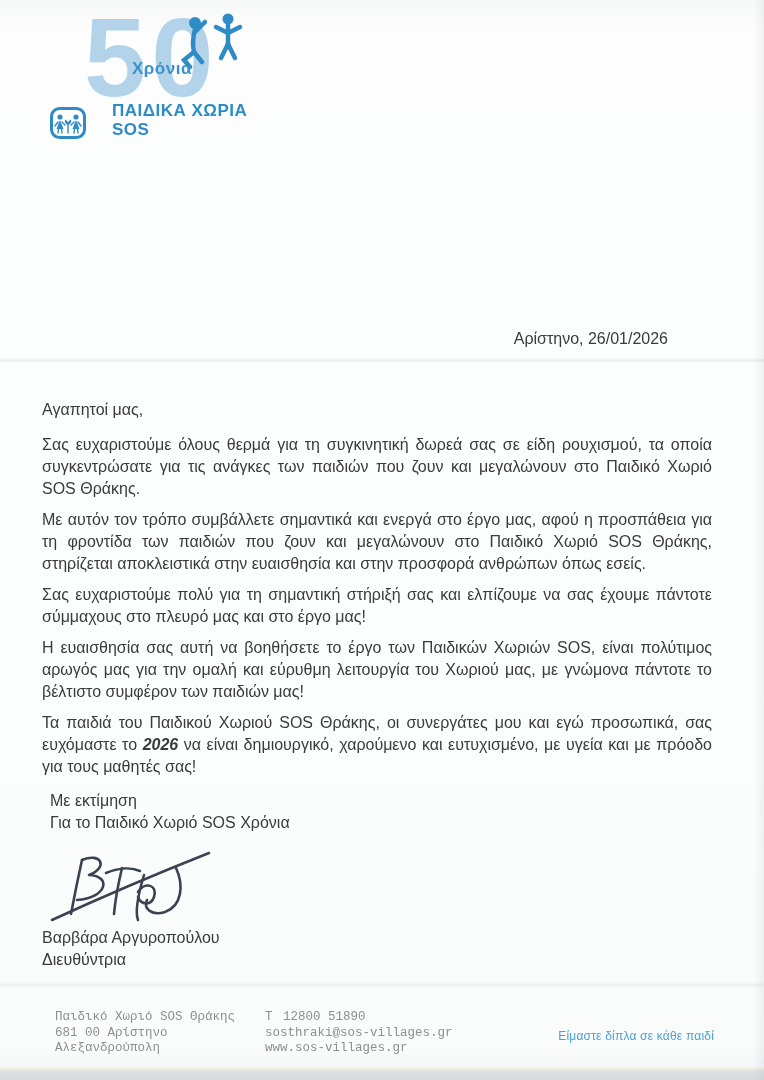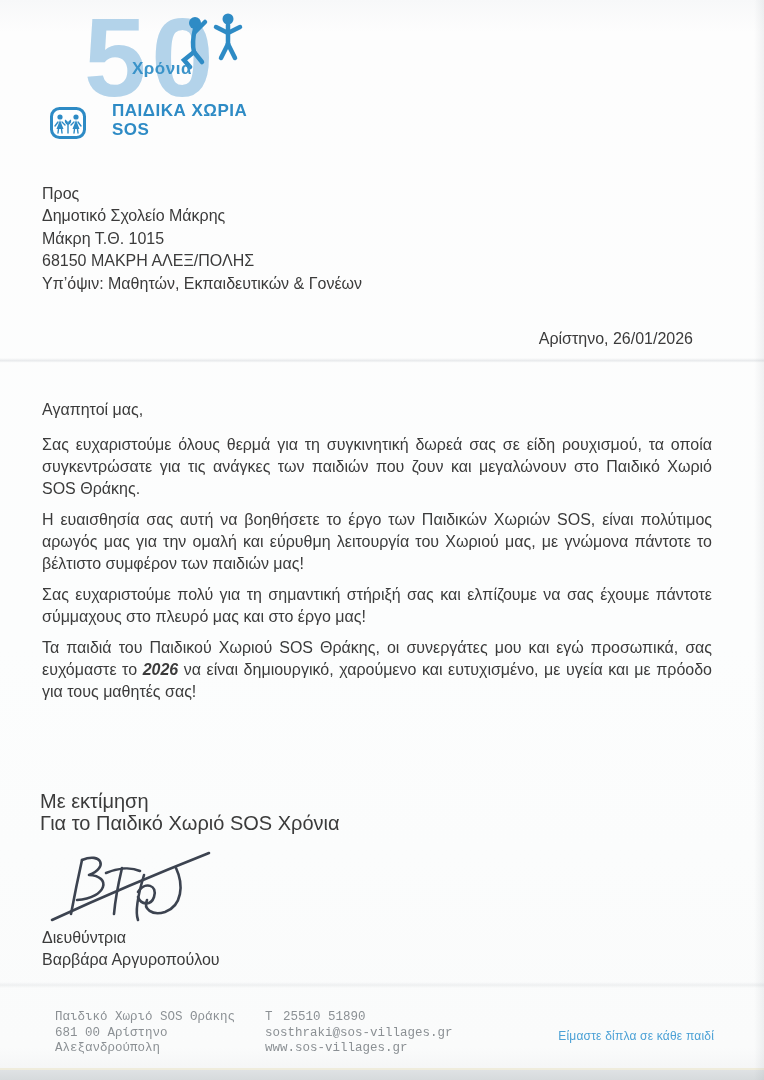--- a/index.html
+++ b/index.html
@@ -26,33 +26,33 @@
   .logo-chronia {
     position:absolute; left:90px; top:49px;
     font-size:17px; font-weight:bold; color:#3a93c9; letter-spacing:0.5px;
   }
   .emblem { position:absolute; left:8px; top:97px; }
   .orgname { position:absolute; left:50px; top:91px; line-height:19px;
     font-size:17px; font-weight:bold; color:#2e8bc5; letter-spacing:0.5px;margin-left:20px; }
 
   
   .recipient { position:absolute; left:42px; top:183px; font-size:16px; line-height:22.4px; }
-  .date-line { position:absolute; right:71px; top:330px; font-size:16px; }
+  .date-line { position:absolute; right:96px; top:330px; font-size:16px; }
 
   
   .letter-body {
     position:absolute; left:42px; top:399px; width:682px;
     font-size:16px; line-height:22px; text-align:justify;
   }
   .letter-body p { margin:0 12px 9px 0; }
   .letter-body p.greeting { margin-bottom:13px; text-align:left; }
   .letter-body b.year { font-style:italic; }
 
   
-  .closing { position:absolute; left:40px; top:790px; font-size:20px; line-height:22px; }
+  .closing { position:absolute; left:50px; top:790px; font-size:16px; line-height:22px; }
   .signature { position:absolute; left:46px; top:840px; }
   .signer { position:absolute; left:42px; top:927px; font-size:16px; line-height:22px; }
 
   
   .footer { position:absolute; left:55px; top:1010px; font-size:12.5px; line-height:15.5px; color:#8b9094;font-family:Liberation Mono, monospace; }
   .footer-cols { display:flex; gap:30px; }
   .footer-col-address { min-width:130px; }
   .footer-phone-label { display:inline-block; width:18px; }
   .tagline {
     position:absolute; right:50px; top:1029px;
@@ -117,37 +117,31 @@
         <path d="M18 18 C21 17, 21.5 14.5, 21 12.5 C19 13.5, 18 15, 18 18 Z" stroke="none"></path>
       </g>
     </svg>
 
     <div class="orgname">
       <div>ΠΑΙΔΙΚΑ ΧΩΡΙΑ</div>
       <div>SOS</div>
     </div>
   </div>
 
-  <div class="recipient">
-    <div>Προς</div>
-    <div>Δημοτικό Σχολείο Μάκρης</div>
-    <div>Μάκρη Τ.Θ. 1015</div>
-    <div>68150 ΜΑΚΡΗ ΑΛΕΞ/ΠΟΛΗΣ</div>
-    <div>Υπ’όψιν: Μαθητών, Εκπαιδευτικών &amp; Γονέων</div>
-  </div>
 
   <div class="date-line">Αρίστηνο, 26/01/2026</div>
 
   <div class="crease crease-top"></div>
 
   <div class="letter-body">
     <p class="greeting">Αγαπητοί μας,</p>
     <p>Σας ευχαριστούμε όλους θερμά για τη συγκινητική δωρεά σας σε είδη ρουχισμού, τα οποία συγκεντρώσατε για τις ανάγκες των παιδιών που ζουν και μεγαλώνουν στο Παιδικό Χωριό SOS Θράκης.</p>
+    <p>Με αυτόν τον τρόπο συμβάλλετε σημαντικά και ενεργά στο έργο μας, αφού η προσπάθεια για τη φροντίδα των παιδιών που ζουν και μεγαλώνουν στο Παιδικό Χωριό SOS Θράκης, στηρίζεται αποκλειστικά στην ευαισθησία και στην προσφορά ανθρώπων όπως εσείς.</p>
+    <p>Σας ευχαριστούμε πολύ για τη σημαντική στήριξή σας και ελπίζουμε να σας έχουμε πάντοτε σύμμαχους στο πλευρό μας και στο έργο μας!</p>
     <p>Η ευαισθησία σας αυτή να βοηθήσετε το έργο των Παιδικών Χωριών SOS, είναι πολύτιμος αρωγός μας για την ομαλή και εύρυθμη λειτουργία του Χωριού μας, με γνώμονα πάντοτε το βέλτιστο συμφέρον των παιδιών μας!</p>
-    <p>Σας ευχαριστούμε πολύ για τη σημαντική στήριξή σας και ελπίζουμε να σας έχουμε πάντοτε σύμμαχους στο πλευρό μας και στο έργο μας!</p>
     <p><span>Τα παιδιά του Παιδικού Χωριού SOS Θράκης, οι συνεργάτες μου και εγώ προσωπικά, σας ευχόμαστε το</span> <b class="year">2026</b> <span>να είναι δημιουργικό, χαρούμενο και ευτυχισμένο, με υγεία και με πρόοδο για τους μαθητές σας!</span></p>
   </div>
 
   <div class="closing">
     <div>Με εκτίμηση</div>
     <div>Για το Παιδικό Χωριό SOS Χρόνια</div>
   </div>
 
   <svg class="signature" width="190" height="90" viewBox="0 0 190 90">
     <g fill="none" stroke="#3c4350" stroke-width="2.6" stroke-linecap="round" stroke-linejoin="round">
@@ -156,35 +150,35 @@
       <path d="M36 20 C 55 12, 63 27, 43 35 C 66 36, 61 58, 31 60"></path>
       <path d="M60 33 C 72 28, 85 27, 94 31"></path>
       <path d="M76 28 C 72 45, 69 62, 68 74"></path>
       <path d="M98 35 C 92 55, 89 72, 92 80"></path>
       <path d="M92 52 C 99 41, 112 45, 108 57 C 105 66, 95 65, 92 57"></path>
       <path d="M130 28 C 138 45, 136 66, 119 72 C 106 76, 97 69, 101 60"></path>
     </g>
   </svg>
 
   <div class="signer">
+    <div>Βαρβάρα Αργυροπούλου</div>
     <div>Διευθύντρια</div>
-    <div>Βαρβάρα Αργυροπούλου</div>
   </div>
 
   <div class="crease crease-bottom"></div>
 
   <div class="footer">
     <div class="footer-cols">
       <div class="footer-col-address">
         <div>Παιδικό Χωριό SOS Θράκης</div>
         <div>681 00 Αρίστηνο</div>
         <div>Αλεξανδρούπολη</div>
       </div>
       <div>
-        <div><span class="footer-phone-label">Τ</span><span>25510 51890</span></div>
+        <div><span class="footer-phone-label">Τ</span><span>12800 51890</span></div>
         <div>sosthraki@sos-villages.gr</div>
         <div>www.sos-villages.gr</div>
       </div>
     </div>
   </div>
 
   <div class="tagline">Είμαστε δίπλα σε κάθε παιδί</div>
 
   <div class="scan-bottom"></div>
 </div>

